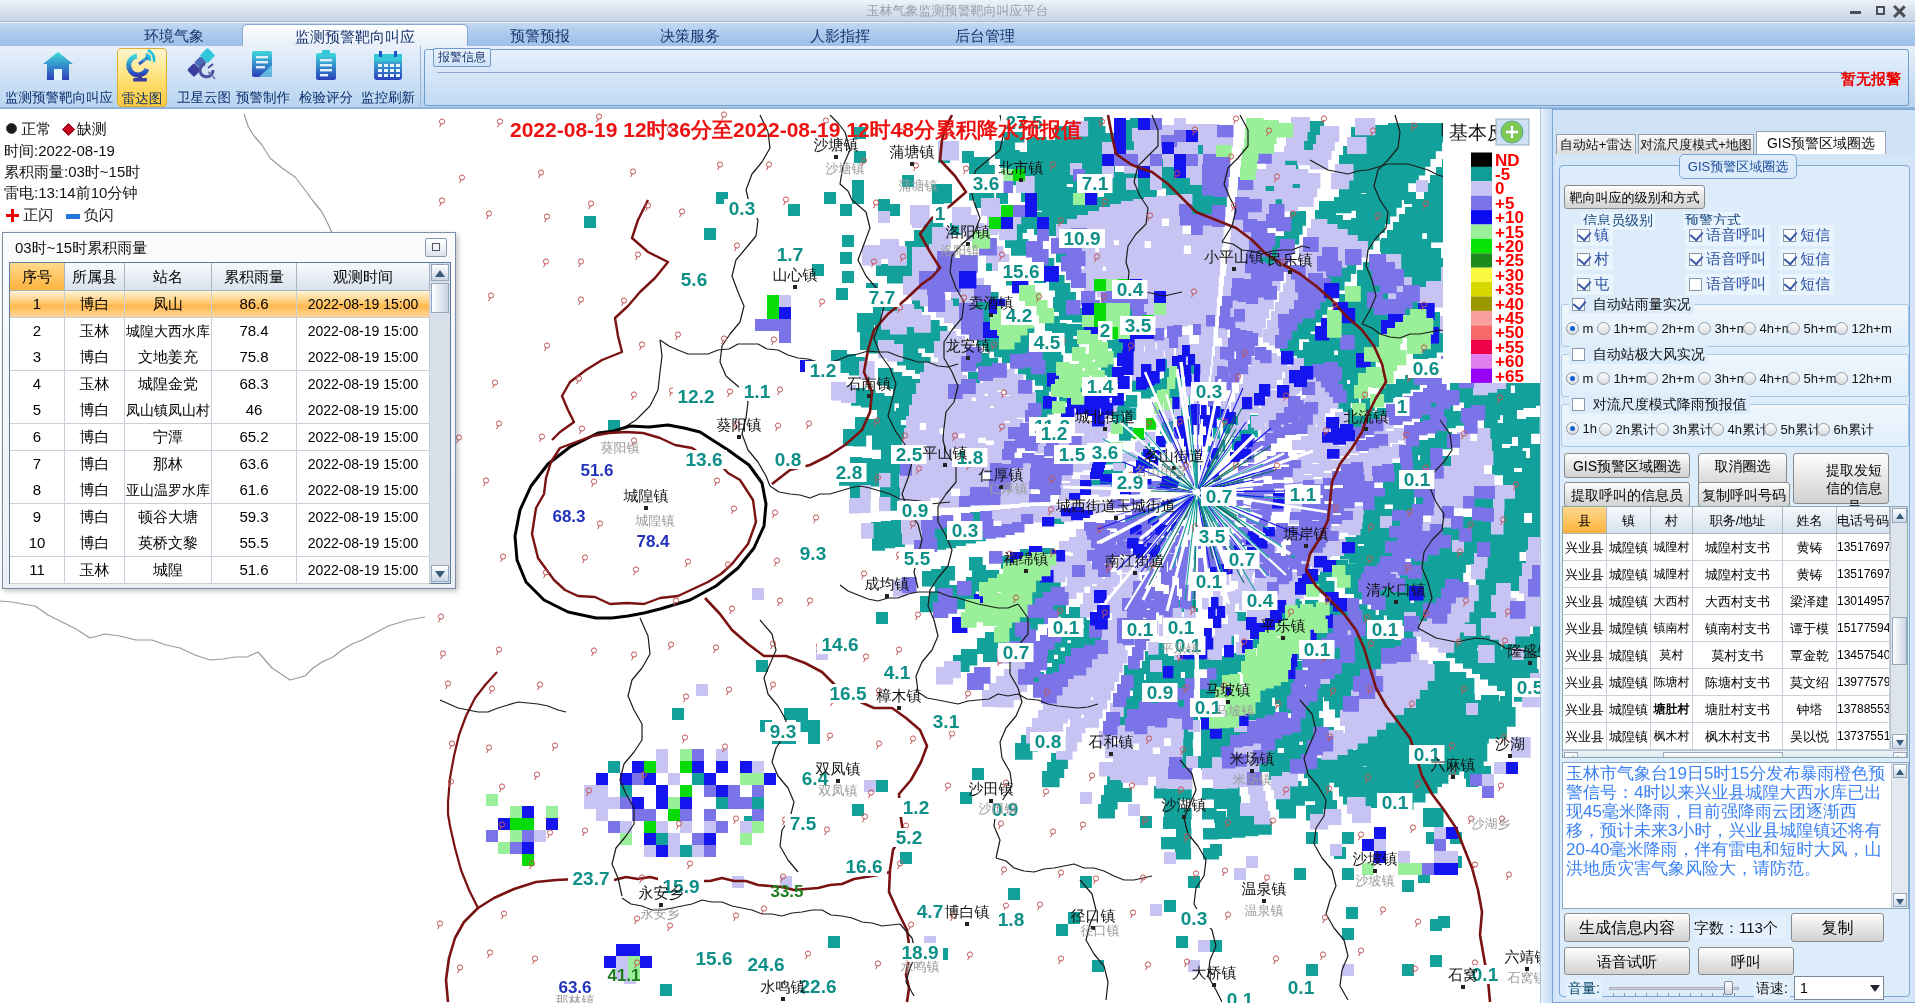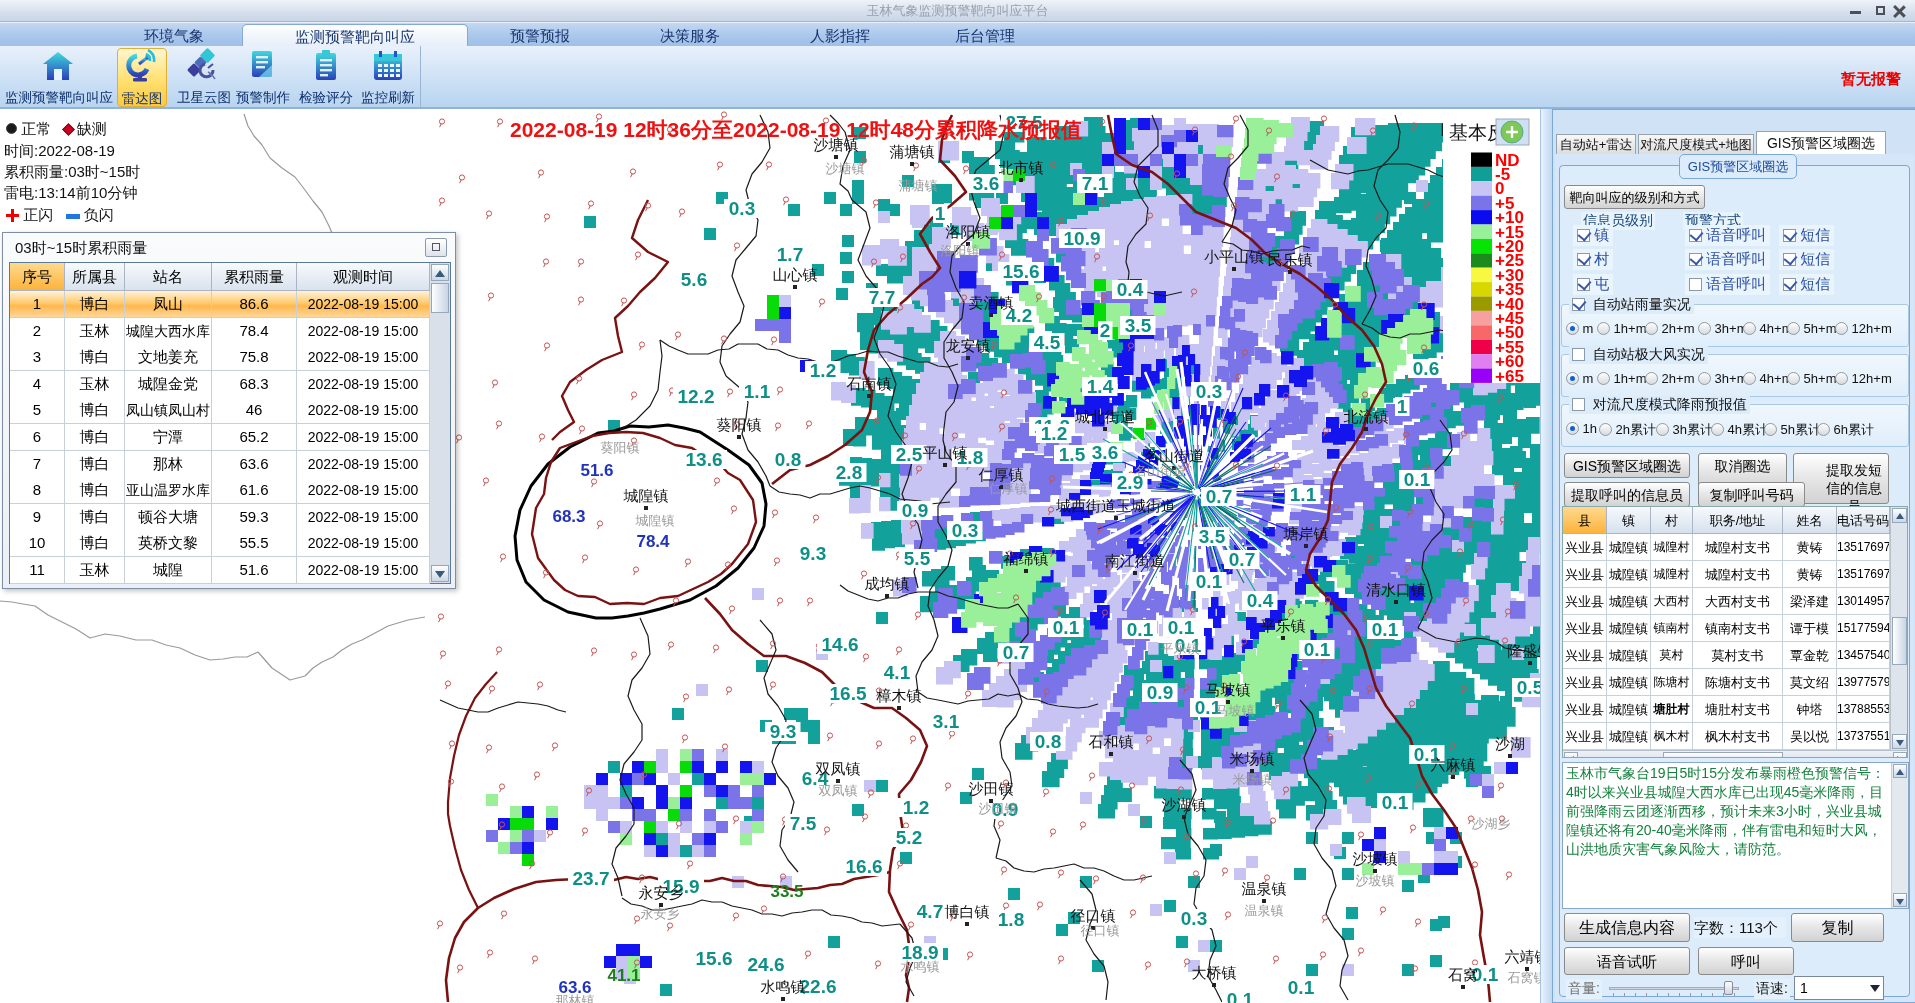--- a/index.html
+++ b/index.html
@@ -1102,20 +1102,24 @@
         <rect x="8" y="21" width="4" height="3" fill="#e8f6fc"></rect>
         <rect x="14" y="21" width="4" height="3" fill="#e8f6fc"></rect>
         <rect x="20" y="21" width="4" height="3" fill="#e8f6fc"></rect>
         <rect x="26" y="21" width="4" height="3" fill="#e8f6fc"></rect>
         <rect x="8" y="26" width="4" height="3" fill="#e8f6fc"></rect>
         <rect x="14" y="26" width="4" height="3" fill="#e8f6fc"></rect>
         <rect x="20" y="26" width="4" height="3" fill="#e8f6fc"></rect>
         <rect x="26" y="26" width="4" height="3" fill="#e8f6fc"></rect>
       </svg><div class="lbl">监控刷新</div></div>
     <div style="position:absolute;left:420px;top:0;height:61px;border-left:1px solid #9ab4d4;"></div>
+    <div id="alarmbox">
+      <div class="lab">报警信息</div>
+      <div class="inline"></div>
+    </div>
     <div id="noalarm">暂无报警</div>
   </div>
 <div id="rpanel" class="abs">
 <div class="rtab" style="left:3px;top:24px;width:80px;">自动站+雷达</div>
 <div class="rtab" style="left:85px;top:24px;width:116px;">对流尺度模式+地图</div>
 <div class="rtab sel" style="left:203px;top:21px;width:130px;font-size:14px;line-height:23px;">GIS预警区域圈选</div>
 <div style="position:absolute;left:2px;top:44px;width:359px;height:848px;background:#d4e6f8;"></div>
 <div style="position:absolute;left:6px;top:55px;width:351px;height:832px;border:1px solid #7aa8d8;border-radius:4px;background:#dcecfb;"></div>
 <div style="position:absolute;left:126px;top:44px;width:118px;height:25px;border:1px solid #7aa8d8;border-radius:5px;background:#dcecfb;text-align:center;line-height:24px;font-size:13px;color:#1a4a9c;white-space:nowrap;">GIS预警区域圈选</div>
 <div class="btn" style="position:absolute;left:11px;top:75px;width:141px;height:24px;line-height:23px;font-size:13px;">靶向叫应的级别和方式</div>
@@ -1153,21 +1157,21 @@
     <div style="position:absolute;left:13px;top:311px;font-size:13px;color:#111;white-space:nowrap;"><span class="rad c" style="vertical-align:-2px;"></span> 1h</div>
     <div style="position:absolute;left:46px;top:311px;font-size:13px;color:#111;white-space:nowrap;"><span class="rad" style="vertical-align:-2px;"></span> 2h累计</div>
     <div style="position:absolute;left:103px;top:311px;font-size:13px;color:#111;white-space:nowrap;"><span class="rad" style="vertical-align:-2px;"></span> 3h累计</div>
     <div style="position:absolute;left:158px;top:311px;font-size:13px;color:#111;white-space:nowrap;"><span class="rad" style="vertical-align:-2px;"></span> 4h累计</div>
     <div style="position:absolute;left:211px;top:311px;font-size:13px;color:#111;white-space:nowrap;"><span class="rad" style="vertical-align:-2px;"></span> 5h累计</div>
     <div style="position:absolute;left:264px;top:311px;font-size:13px;color:#111;white-space:nowrap;"><span class="rad" style="vertical-align:-2px;"></span> 6h累计</div>
 <div class="btn" style="position:absolute;left:11px;top:343px;width:126px;height:25px;line-height:24px;font-size:14px;">GIS预警区域圈选</div>
 <div class="btn" style="position:absolute;left:145px;top:343px;width:89px;height:37px;line-height:24px;font-size:14px;">取消圈选</div>
 <div class="btn" style="position:absolute;left:240px;top:343px;width:96px;height:51px;font-size:14px;padding-top:7px;line-height:18px;padding-left:26px;">提取发短信的信息员</div>
 <div class="btn" style="position:absolute;left:11px;top:372px;width:126px;height:25px;line-height:24px;font-size:14px;">提取呼叫的信息员</div>
-<div class="btn" style="position:absolute;left:145px;top:372px;width:107px;height:25px;line-height:24px;font-size:14px;">复制呼叫号码</div>
+<div class="btn" style="position:absolute;left:145px;top:372px;width:92px;height:25px;line-height:24px;font-size:14px;">复制呼叫号码</div>
 <div style="position:absolute;left:9px;top:396px;width:346px;height:252px;border:1px solid #8aa;background:#fff;overflow:hidden;">
       <div style="position:absolute;left:0px;top:0;width:44px;height:27px;background:linear-gradient(#ffd98e,#fdb33c);border-right:1px solid #aab4c2;border-bottom:1px solid #aab4c2;text-align:center;line-height:27px;font-size:13px;">县</div>
       <div style="position:absolute;left:44px;top:0;width:44px;height:27px;background:linear-gradient(#f6f9fc,#d6e1ee);border-right:1px solid #aab4c2;border-bottom:1px solid #aab4c2;text-align:center;line-height:27px;font-size:13px;">镇</div>
       <div style="position:absolute;left:88px;top:0;width:42px;height:27px;background:linear-gradient(#f6f9fc,#d6e1ee);border-right:1px solid #aab4c2;border-bottom:1px solid #aab4c2;text-align:center;line-height:27px;font-size:13px;">村</div>
       <div style="position:absolute;left:130px;top:0;width:90px;height:27px;background:linear-gradient(#f6f9fc,#d6e1ee);border-right:1px solid #aab4c2;border-bottom:1px solid #aab4c2;text-align:center;line-height:27px;font-size:13px;">职务/地址</div>
       <div style="position:absolute;left:220px;top:0;width:54px;height:27px;background:linear-gradient(#f6f9fc,#d6e1ee);border-right:1px solid #aab4c2;border-bottom:1px solid #aab4c2;text-align:center;line-height:27px;font-size:13px;">姓名</div>
       <div style="position:absolute;left:274px;top:0;width:53px;height:27px;background:linear-gradient(#f6f9fc,#d6e1ee);border-right:1px solid #aab4c2;border-bottom:1px solid #aab4c2;text-align:center;line-height:27px;font-size:13px;">电话号码</div>
       <div style="position:absolute;left:0px;top:27px;width:44px;height:27px;border-right:1px solid #c8d0da;border-bottom:1px solid #c8d0da;text-align:center;line-height:27px;font-size:13px;overflow:hidden;">兴业县</div>
       <div style="position:absolute;left:44px;top:27px;width:44px;height:27px;border-right:1px solid #c8d0da;border-bottom:1px solid #c8d0da;text-align:center;line-height:27px;font-size:13px;overflow:hidden;">城隍镇</div>
       <div style="position:absolute;left:88px;top:27px;width:42px;height:27px;border-right:1px solid #c8d0da;border-bottom:1px solid #c8d0da;text-align:center;line-height:27px;font-size:12px;overflow:hidden;">城隍村</div>
@@ -1229,36 +1233,36 @@
         <div style="position:absolute;left:1px;top:1px;width:14px;height:13px;background:linear-gradient(#fff,#ccd8e8);border:1px solid #98a8bc;">
           <div style="width:0;height:0;border-top:4px solid transparent;border-bottom:4px solid transparent;border-right:6px solid #3a5a7a;margin:3px auto 0;"></div>
         </div>
         <div style="position:absolute;left:100px;top:1px;width:120px;height:13px;background:linear-gradient(#fff,#c8d4e4);border:1px solid #98a8bc;"></div>
         <div style="position:absolute;right:1px;top:1px;width:14px;height:13px;background:linear-gradient(#fff,#ccd8e8);border:1px solid #98a8bc;">
           <div style="width:0;height:0;border-top:4px solid transparent;border-bottom:4px solid transparent;border-left:6px solid #3a5a7a;margin:3px auto 0;"></div>
         </div>
       </div>
     </div>
 <div style="position:absolute;left:9px;top:652px;width:347px;height:147px;background:#fff;border:1px solid #88a8c8;">
-      <div style="position:absolute;left:3px;top:1px;right:22px;font-size:14px;line-height:19px;color:#15803d;">玉林市气象台19日5时15分发布暴雨橙色预警信号：4时以来兴业县城隍大西水库已出现45毫米降雨，目前强降雨云团逐渐西移，预计未来3小时，兴业县城隍镇还将有20-40毫米降雨，伴有雷电和短时大风，山洪地质灾害气象风险大，请防范。</div>
+      <div style="position:absolute;left:3px;top:1px;right:22px;font-size:17px;line-height:19px;color:#3b82f6;">玉林市气象台19日5时15分发布暴雨橙色预警信号：4时以来兴业县城隍大西水库已出现45毫米降雨，目前强降雨云团逐渐西移，预计未来3小时，兴业县城隍镇还将有20-40毫米降雨，伴有雷电和短时大风，山洪地质灾害气象风险大，请防范。</div>
       <div style="position:absolute;right:0;top:0;width:17px;height:145px;background:#e4e9f0;border-left:1px solid #c8d2de;">
         <div style="position:absolute;top:1px;left:1px;width:14px;height:14px;background:linear-gradient(#fff,#ccd8e8);border:1px solid #98a8bc;">
           <div style="width:0;height:0;border-left:4px solid transparent;border-right:4px solid transparent;border-bottom:6px solid #3a5a7a;margin:4px auto 0;"></div>
         </div>
         <div style="position:absolute;bottom:1px;left:1px;width:14px;height:14px;background:linear-gradient(#fff,#ccd8e8);border:1px solid #98a8bc;">
           <div style="width:0;height:0;border-left:4px solid transparent;border-right:4px solid transparent;border-top:6px solid #3a5a7a;margin:5px auto 0;"></div>
         </div>
       </div>
     </div>
 <div class="btn" style="position:absolute;left:11px;top:803px;width:126px;height:29px;line-height:28px;font-size:16px;">生成信息内容</div>
 <div style="position:absolute;left:141px;top:807px;width:92px;height:21px;background:#e4f1fc;font-size:15px;line-height:21px;color:#111;white-space:nowrap;">字数：113个</div>
 <div class="btn" style="position:absolute;left:238px;top:803px;width:93px;height:29px;line-height:28px;font-size:16px;">复制</div>
 <div class="btn" style="position:absolute;left:11px;top:837px;width:126px;height:28px;line-height:27px;font-size:15px;">语音试听</div>
 <div class="btn" style="position:absolute;left:145px;top:837px;width:96px;height:28px;line-height:27px;font-size:15px;">呼叫</div>
-<div style="position:absolute;left:13px;top:869px;font-size:14px;color:#737373;background:#e4f1fc;padding:1px 2px;">音量:</div>
+<div style="position:absolute;left:13px;top:869px;font-size:14px;color:#0c4a6e;background:#e4f1fc;padding:1px 2px;">音量:</div>
 <div style="position:absolute;left:56px;top:870px;width:130px;height:18px;">
       <div style="position:absolute;left:0;top:7px;width:130px;height:3px;background:#cdd5df;border:1px solid #aab;"></div>
       <div style="position:absolute;left:4px;top:13px;width:1px;height:4px;background:#99a;"></div>
       <div style="position:absolute;left:15px;top:13px;width:1px;height:4px;background:#99a;"></div>
       <div style="position:absolute;left:26px;top:13px;width:1px;height:4px;background:#99a;"></div>
       <div style="position:absolute;left:37px;top:13px;width:1px;height:4px;background:#99a;"></div>
       <div style="position:absolute;left:48px;top:13px;width:1px;height:4px;background:#99a;"></div>
       <div style="position:absolute;left:59px;top:13px;width:1px;height:4px;background:#99a;"></div>
       <div style="position:absolute;left:70px;top:13px;width:1px;height:4px;background:#99a;"></div>
       <div style="position:absolute;left:81px;top:13px;width:1px;height:4px;background:#99a;"></div>

